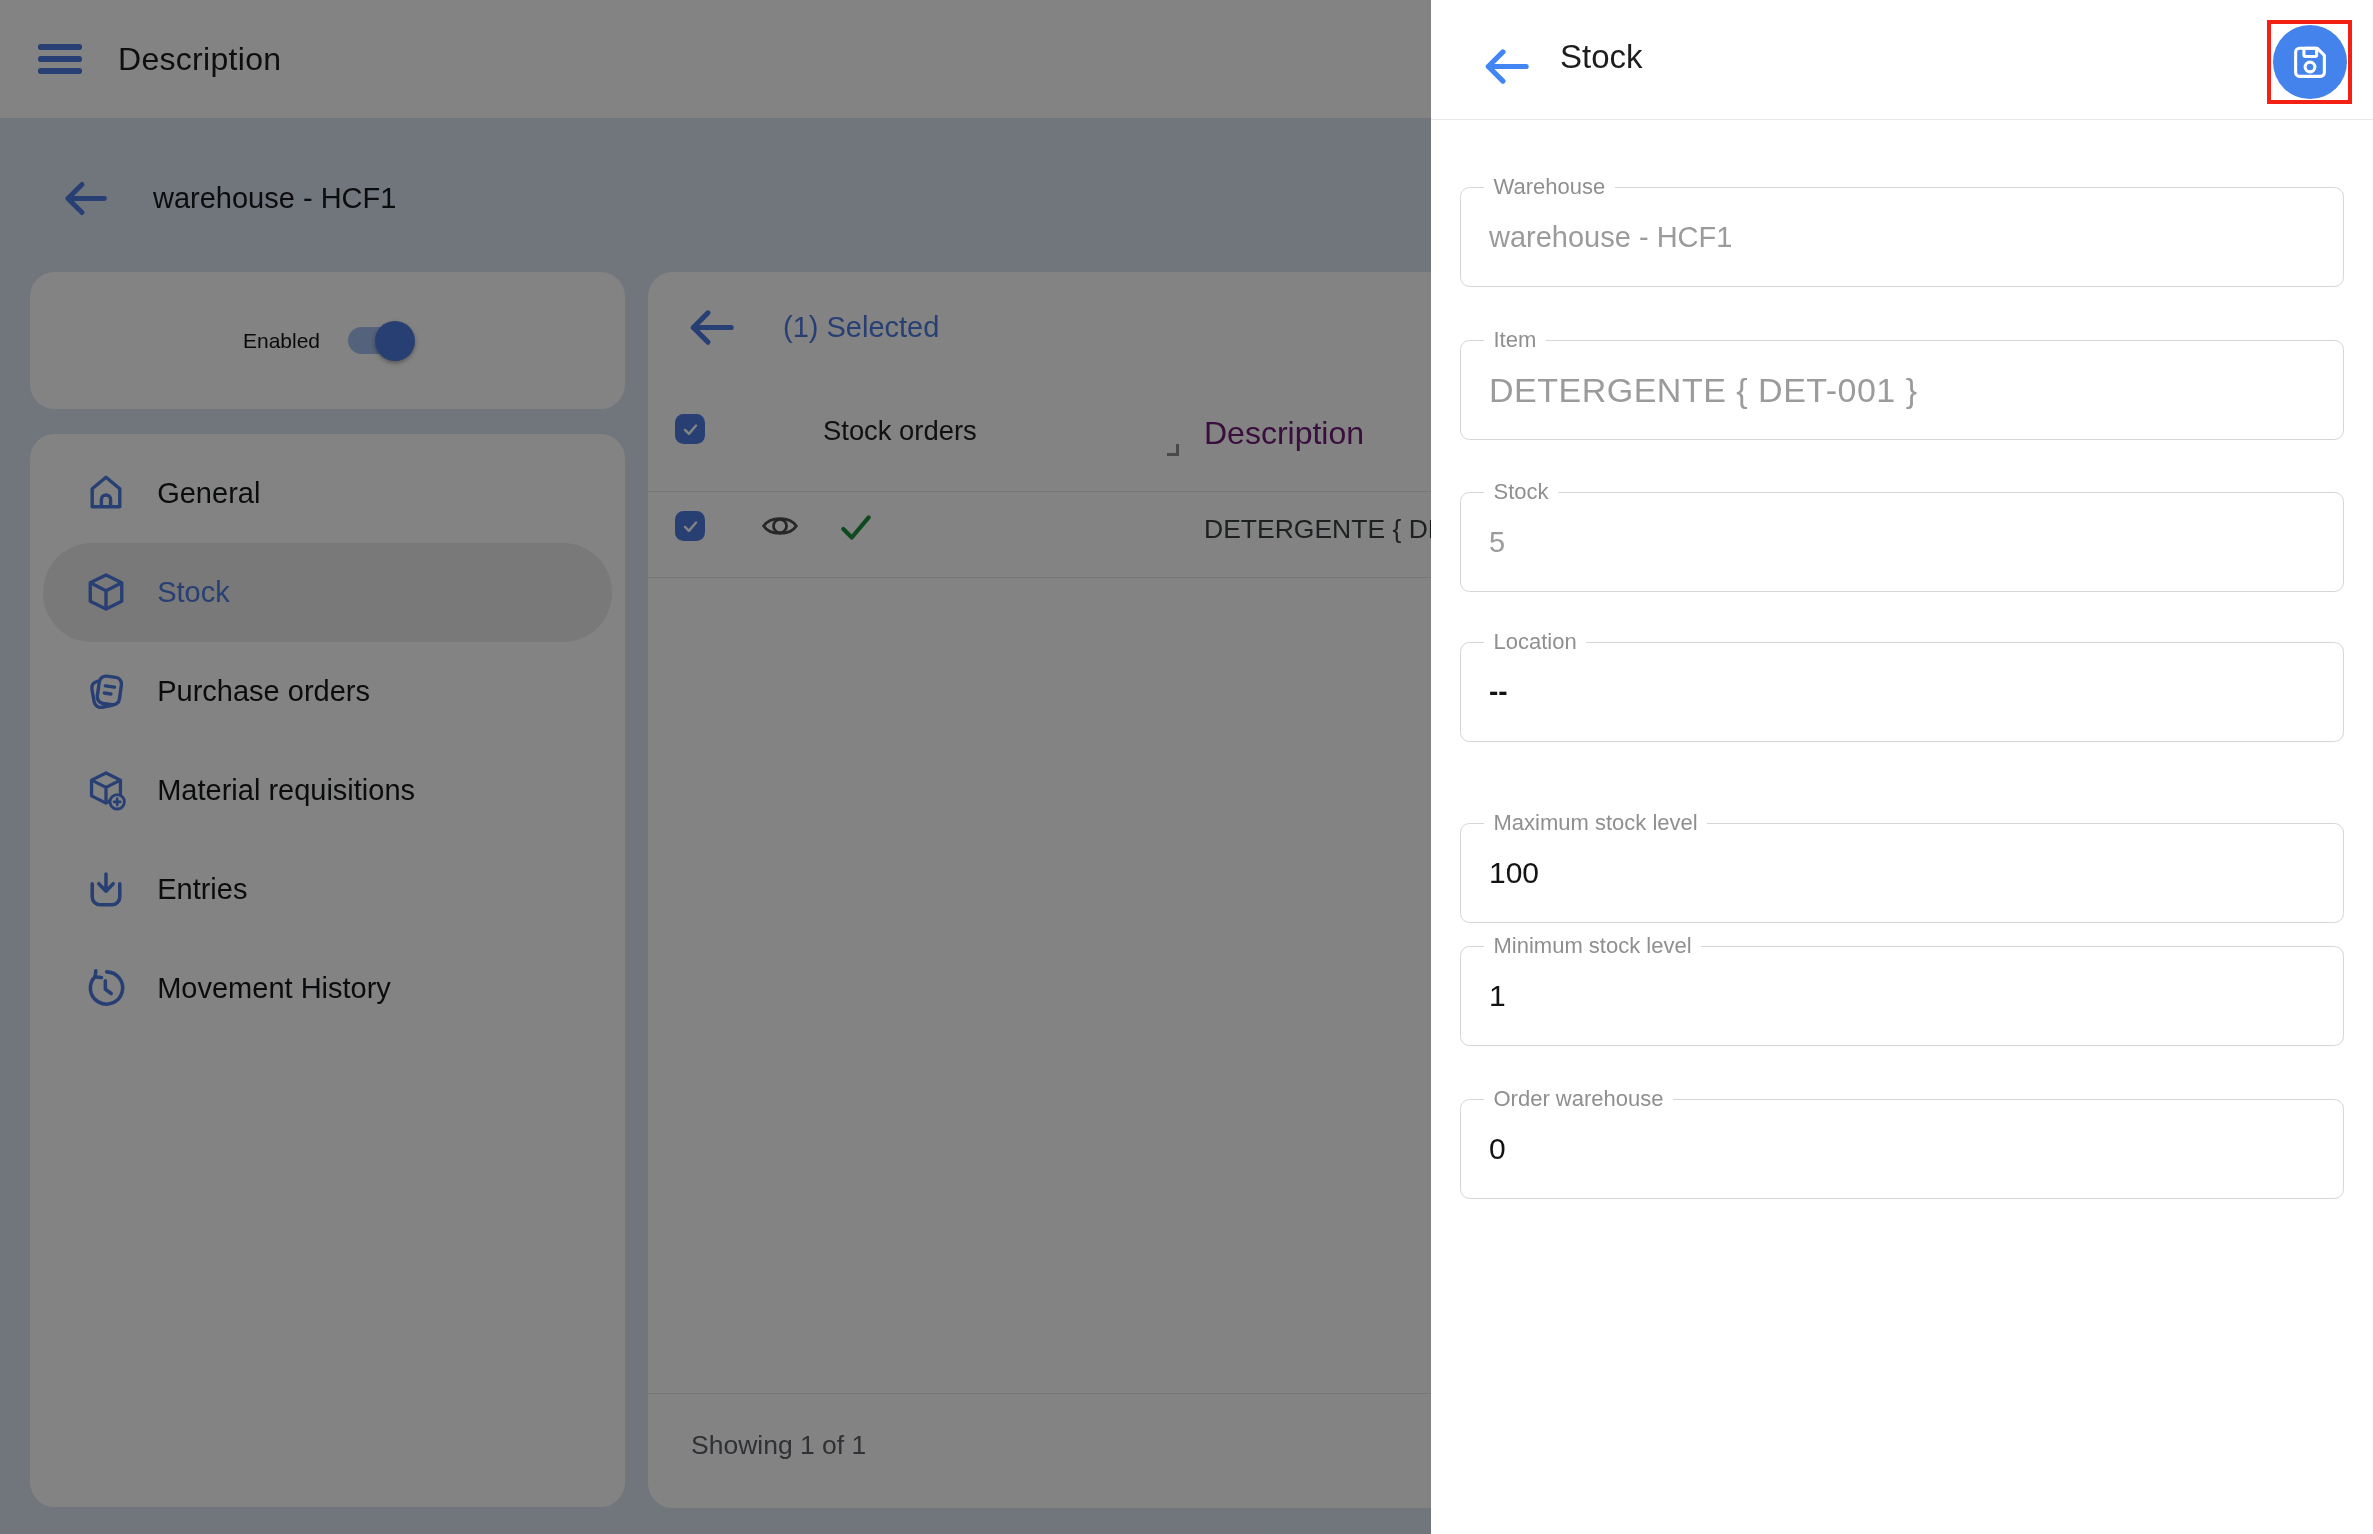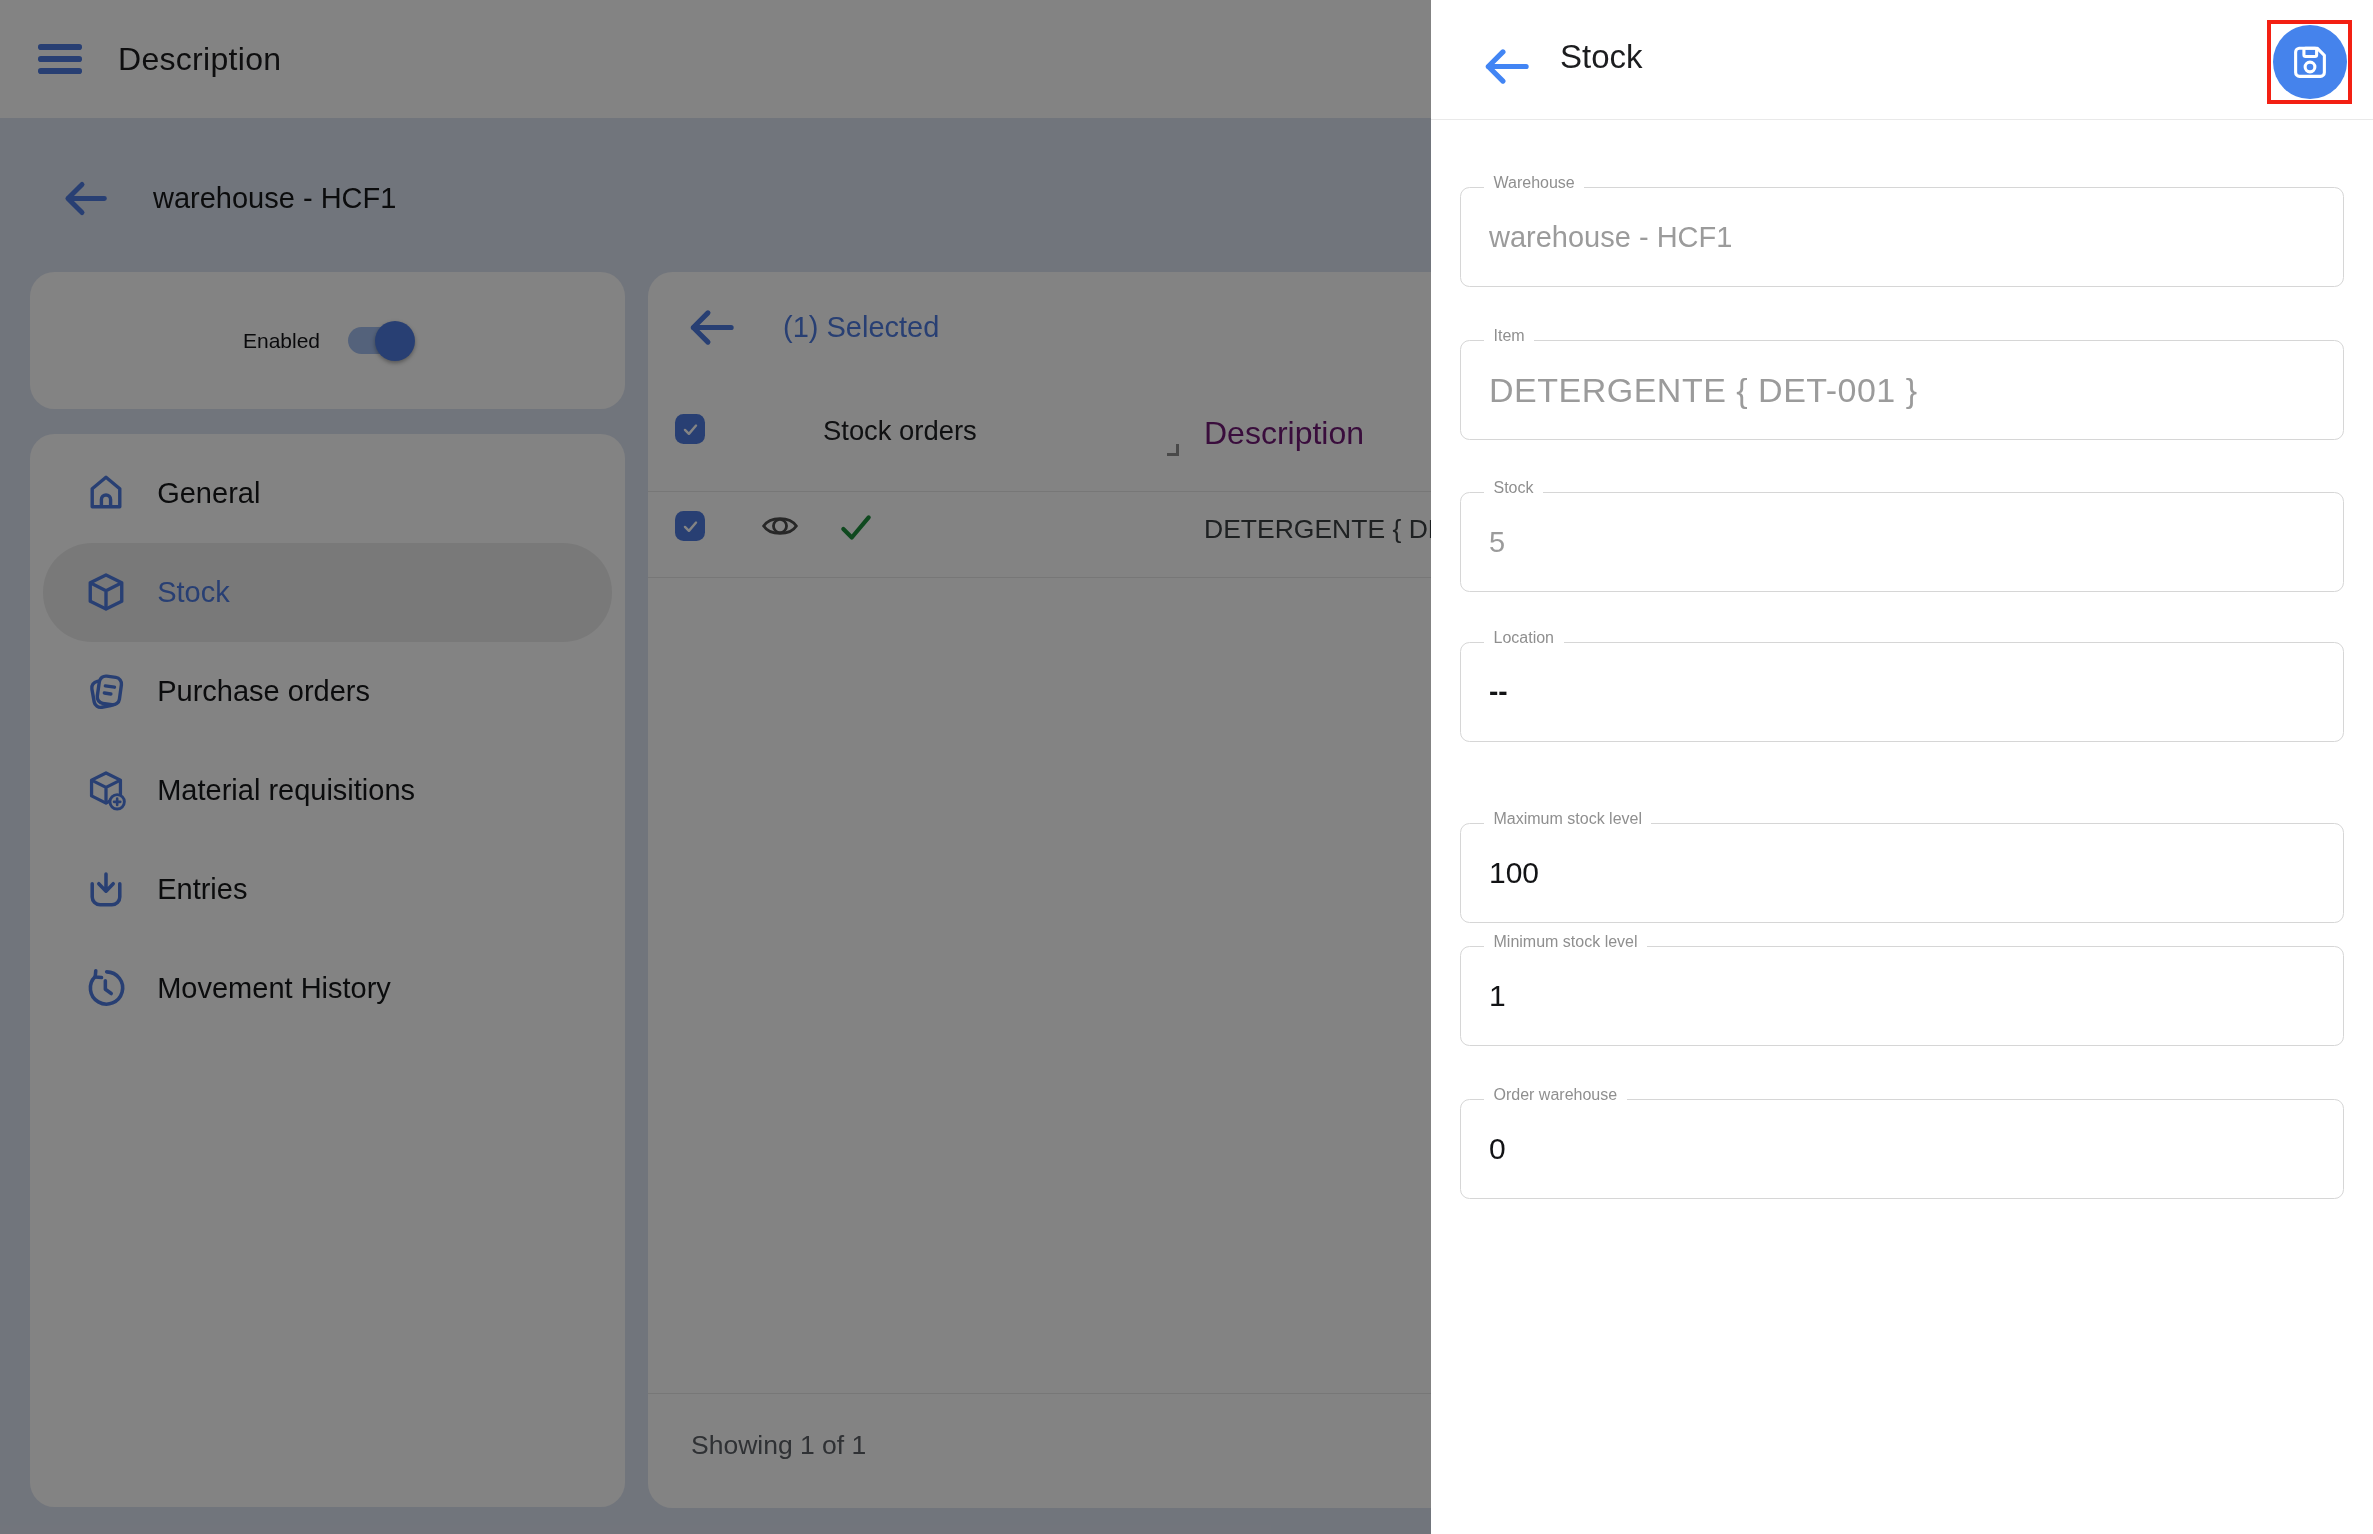--- a/index.html
+++ b/index.html
@@ -80,21 +80,21 @@
                    border:4.7px solid #f32013; display:flex; align-items:center;
                    justify-content:center; pointer-events:none; }
   .save-btn{ width:74px; height:74px; border-radius:50%; background:#4583ec;
              display:flex; align-items:center; justify-content:center;
              cursor:pointer; pointer-events:auto; border:none; }
 
   
   .field{ position:absolute; left:29px; width:884px; height:100px;
           border:1.9px solid #d6d6d6; border-radius:9.5px; background:#fff; }
   .field .flabel{ position:absolute; top:-14px; left:23px; background:#ffffff;
-                  padding:0 9.5px; font-size:16px; color:#8f8f8f; white-space:nowrap; }
+                  padding:0 9.5px; font-size:22px; color:#8f8f8f; white-space:nowrap; }
   .field .fvalue{ height:100%; display:flex; align-items:center; padding-left:28px;
                   font-size:29px; color:#121315; }
   .field.disabled .fvalue{ color:#9b9b9b; }
   .field.item-field .fvalue{ font-size:34px; letter-spacing:0.5px; }
   .field.num .fvalue{ font-weight:500; font-size:30px; }
   .f-warehouse{ top:187px; } .f-item{ top:340px; } .f-stock{ top:492px; }
   .f-location{ top:642px; } .f-max{ top:794px;margin-top:29px; } .f-min{ top:946px; }
   .f-order{ top:1099px; }
   .f-location .fvalue{ font-weight:700; font-size:28px; }
 </style>

